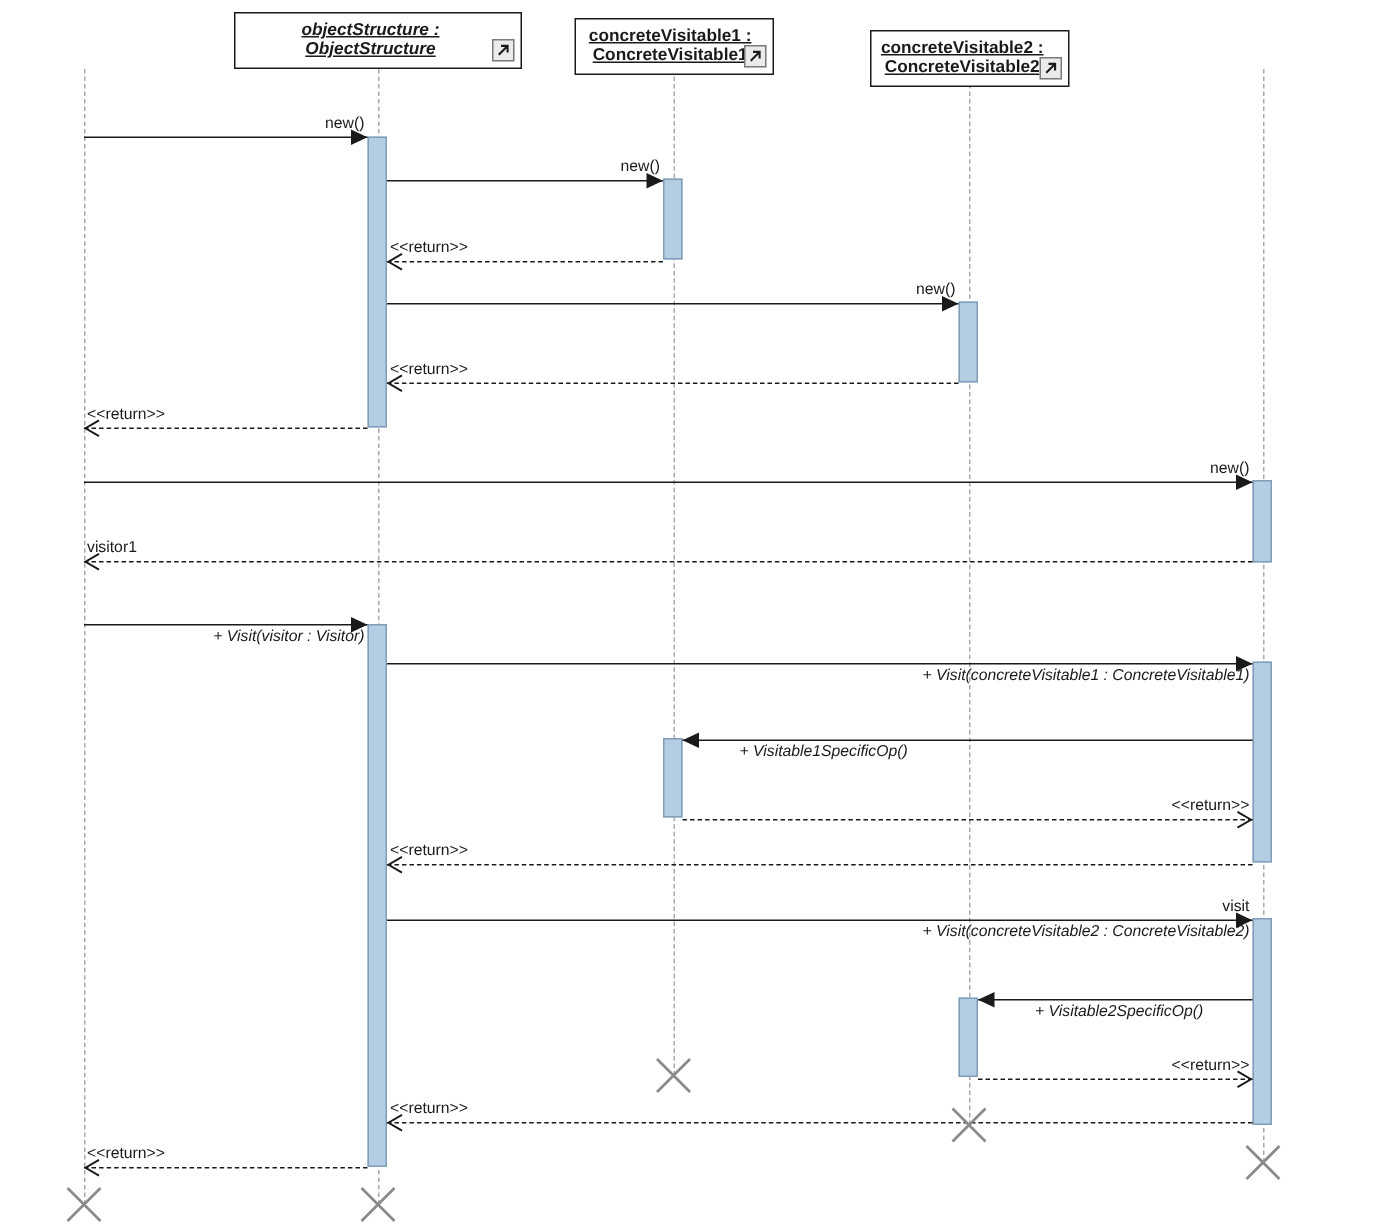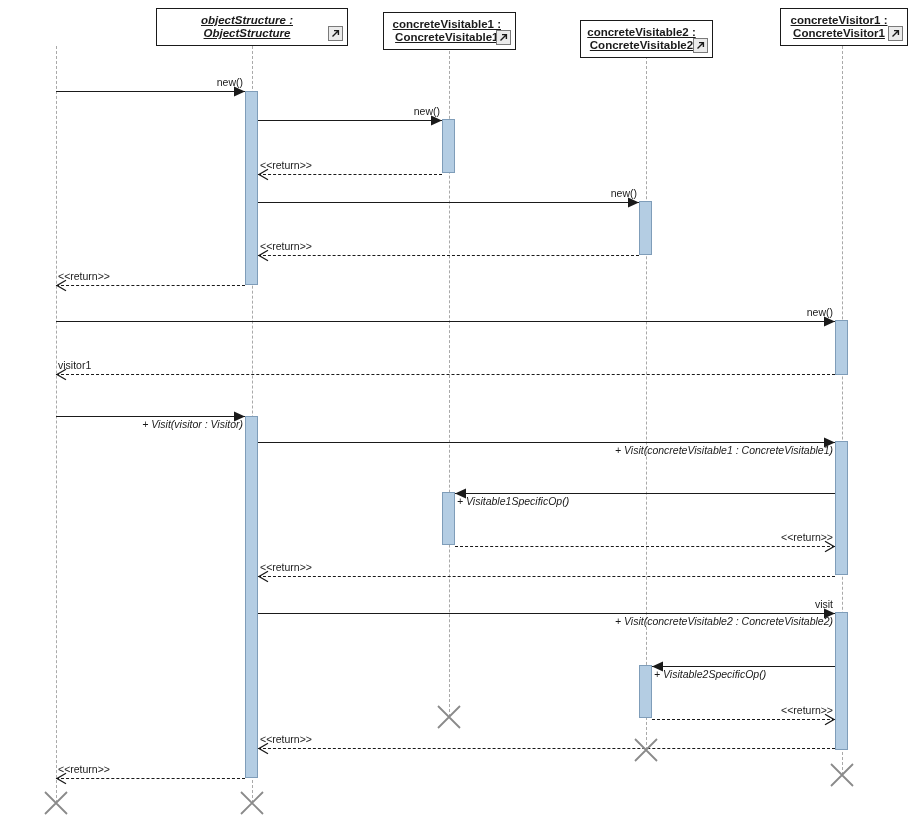--- a/index.html
+++ b/index.html
@@ -87,20 +87,21 @@
     font-size: 10.5px;
     color: #1a1a1a;
     white-space: nowrap;
     line-height: 12px;
   }
   .msg-label.above {
     bottom: 3px;
   }
   .msg-label.below {
     top: 2px;
+    margin-left: 36px;
   }
   .msg-label.right {
     right: 2px;
   }
   .msg-label.left {
     left: 2px;
   }
   .msg-label.italic {
     font-style: italic;
   }
@@ -146,29 +147,20 @@
     </div>
     <div class="lifeline-head" style="left: 580px; top: 20px; width: 133px; height: 38px; border-color: rgb(26, 26, 26);">
       <div class="lifeline-head-label underlined">concreteVisitable2 :
 ConcreteVisitable2</div>
       <span class="head-link-icon">
         <svg width="13" height="13" viewBox="0 0 13 13">
           <path d="M3.5 9.5 L9 4 M5 3.6 L9.4 3.6 L9.4 8" stroke="#1a1a1a" stroke-width="1.4" fill="none"></path>
         </svg>
       </span>
     </div>
-    <div class="lifeline-head" style="left: 780px; top: 8px; width: 128px; height: 38px; border-color: rgb(26, 26, 26);">
-      <div class="lifeline-head-label underlined">concreteVisitor1 :
-ConcreteVisitor1</div>
-      <span class="head-link-icon">
-        <svg width="13" height="13" viewBox="0 0 13 13">
-          <path d="M3.5 9.5 L9 4 M5 3.6 L9.4 3.6 L9.4 8" stroke="#1a1a1a" stroke-width="1.4" fill="none"></path>
-        </svg>
-      </span>
-    </div>
     <div class="activation" style="left: 245px; top: 91px; height: 194px; background: rgb(180, 205, 227); border-color: rgb(127, 157, 185);"></div>
     <div class="activation" style="left: 442px; top: 119px; height: 54px; background: rgb(180, 205, 227); border-color: rgb(127, 157, 185);"></div>
     <div class="activation" style="left: 639px; top: 201px; height: 54px; background: rgb(180, 205, 227); border-color: rgb(127, 157, 185);"></div>
     <div class="activation" style="left: 835px; top: 320px; height: 55px; background: rgb(180, 205, 227); border-color: rgb(127, 157, 185);"></div>
     <div class="activation" style="left: 245px; top: 416px; height: 362px; background: rgb(180, 205, 227); border-color: rgb(127, 157, 185);"></div>
     <div class="activation" style="left: 835px; top: 441px; height: 134px; background: rgb(180, 205, 227); border-color: rgb(127, 157, 185);"></div>
     <div class="activation" style="left: 442px; top: 492px; height: 53px; background: rgb(180, 205, 227); border-color: rgb(127, 157, 185);"></div>
     <div class="activation" style="left: 835px; top: 612px; height: 138px; background: rgb(180, 205, 227); border-color: rgb(127, 157, 185);"></div>
     <div class="activation" style="left: 639px; top: 665px; height: 53px; background: rgb(180, 205, 227); border-color: rgb(127, 157, 185);"></div>
     <div class="msg" style="left: 56px; top: 91px; width: 189px;">

